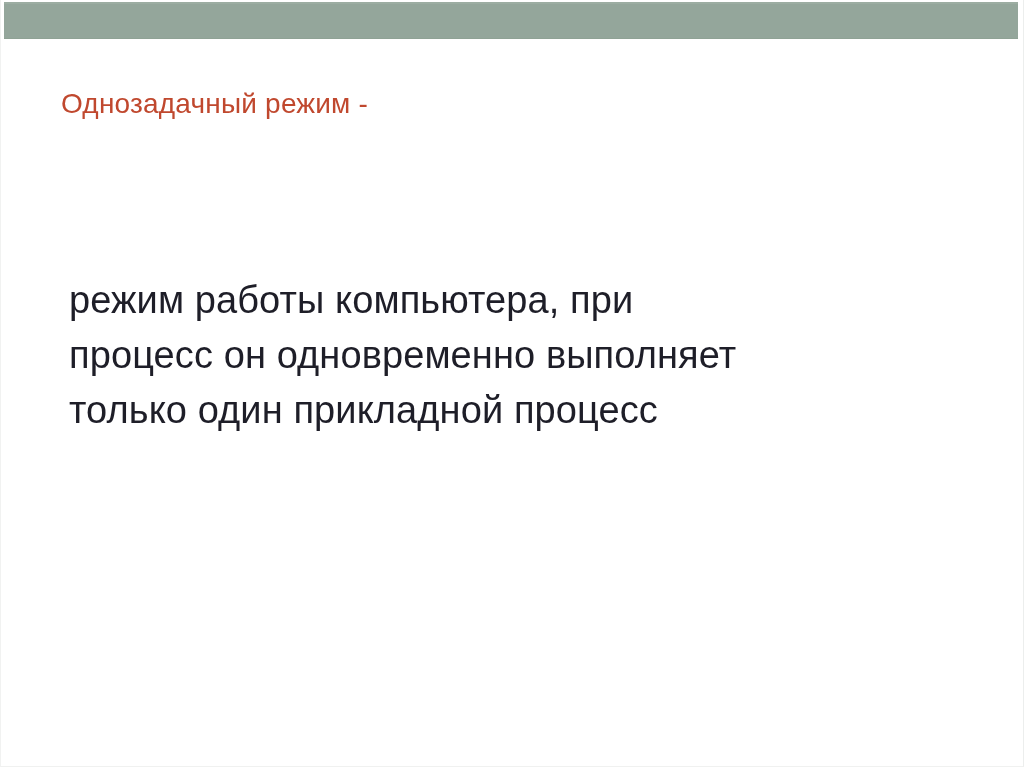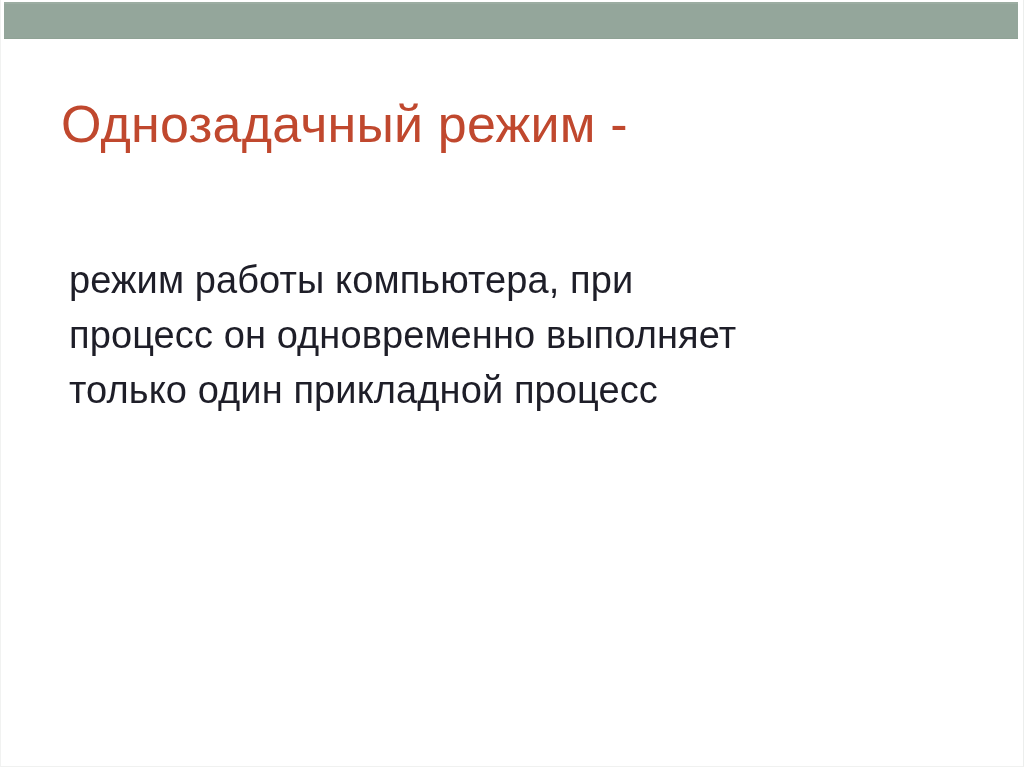--- a/index.html
+++ b/index.html
@@ -54,37 +54,37 @@
     bottom: 0;
     width: 100%;
     height: 1px;
     background: #8fa295;
   }
 
   
   .title {
     position: absolute;
     left: 60px;
-    top: 100px;
+    top: 80px;
     width: 900px;
     margin: 0;
     color: #c0482e;
     font-family: "Liberation Sans", sans-serif;
-    font-size: 52px;
+    font-size: 28px;
     font-weight: 400;
     line-height: 48px;
     letter-spacing: 0.2px;
     white-space: nowrap;
   }
 
   
   .body-block {
     position: absolute;
     left: 68px;
-    top: 253px;
+    top: 273px;
     width: 920px;
   }
 
   .body-line {
     margin: 0;
     color: #1e1e28;
     font-family: "Liberation Sans", sans-serif;
     font-size: 38px;
     font-weight: 400;
     line-height: 55px;

